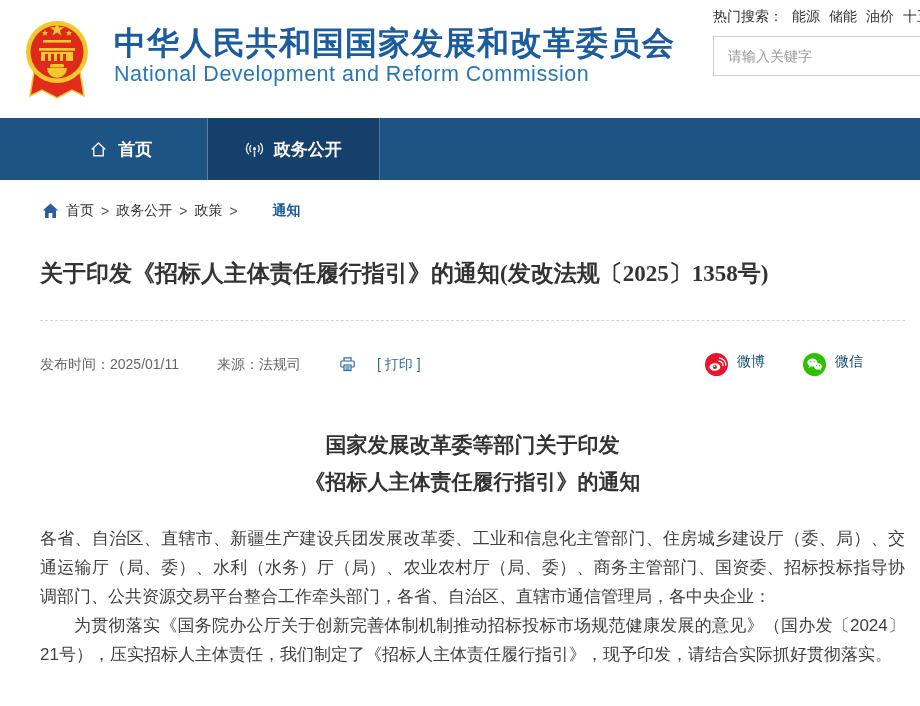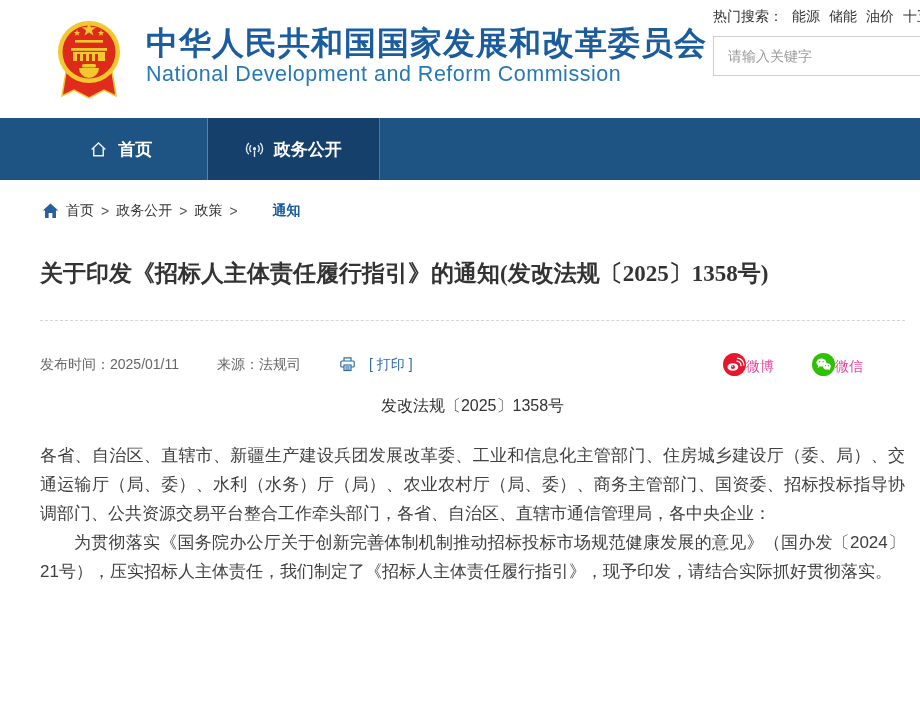--- a/index.html
+++ b/index.html
@@ -7,21 +7,21 @@
   body {
     width: 920px; height: 706px; overflow: hidden;
     background: #ffffff;
     font-family: "Liberation Sans", "DejaVu Sans", sans-serif;
     color: #333;
     position: relative;
   }
 
   
   .site-header { position: relative; height: 118px; background: #fff; }
-  .brand { position: absolute; left: 56px; top: 10px; display: flex; align-items: center; }
+  .brand { position: absolute; left: 24px; top: 10px; display: flex; align-items: center; }
   .emblem { width: 66px; height: 92px; flex: none; }
   .brand-text { margin-left: 24px; }
   .brand-cn {
     font-size: 32px; font-weight: bold; color: #1b5c9e;
     letter-spacing: 1px; line-height: 36px; white-space: nowrap;
   }
   .brand-en {
     font-size: 21.5px; color: #2878b8; line-height: 26px;
     white-space: nowrap; letter-spacing: 0.5px;
   }
@@ -72,26 +72,26 @@
     color: #333; line-height: 32px; font-family: Liberation Serif, serif;
   }
   .dashed-divider { margin-top: 30px; border-top: 1px dashed #d6d6d6; height: 0; }
 
   .meta-row {
     margin-top: 32px; display: flex; align-items: center;
     font-size: 14px; color: #666;
   }
   .meta-item { margin-right: 38px; white-space: nowrap; }
   .print-link {
-    display: flex; align-items: center; gap: 13px;
+    display: flex; align-items: center; gap: 21px;
     color: #2e6da4; cursor: pointer; white-space: nowrap;
   }
   .print-icon { width: 17px; height: 17px; }
   .share-group { margin-left: auto; display: flex; align-items: center; margin-right: 42px; }
-  .share-item { display: flex; align-items: flex-end; margin-left: 38px; cursor: pointer; color: #ec4899; }
+  .share-item { display: flex; align-items: flex-start; gap: 9px; margin-left: 38px; cursor: pointer; color: #0c4a6e; }
   .share-icon { width: 23px; height: 23px; }
 
   .doc-title {
     margin: 50px 0 0 0; text-align: center;
     font-size: 21px; font-weight: bold; color: #333; line-height: 37px;
   }
   .doc-number { margin-top: 20px; text-align: center; font-size: 16px; color: #333; }
 
   .doc-body { margin-top: 24px; font-size: 17px; line-height: 29px; color: #404040; text-align: justify; }
   .doc-body p { margin: 0; }
@@ -216,20 +216,23 @@
           <ellipse cx="15.6" cy="14" rx="4" ry="3.3" fill="#fff"></ellipse>
           <path d="M18.2 16.6 L18.8 18.3 L16.8 17.3 Z" fill="#fff"></path>
           <circle cx="14.2" cy="13.3" r="0.65" fill="#2dc100"></circle>
           <circle cx="17" cy="13.3" r="0.65" fill="#2dc100"></circle>
         </svg>
         <span>微信</span>
       </span>
     </span>
   </div>
 
-
-  <div class="doc-number">发改法规〔2025〕1358号</div>
+  <h2 class="doc-title">
+    <span>国家发展改革委等部门关于印发</span><br>
+    <span>《招标人主体责任履行指引》的通知</span>
+  </h2>
+
 
   <div class="doc-body">
     <p>各省、自治区、直辖市、新疆生产建设兵团发展改革委、工业和信息化主管部门、住房城乡建设厅（委、局）、交通运输厅（局、委）、水利（水务）厅（局）、农业农村厅（局、委）、商务主管部门、国资委、招标投标指导协调部门、公共资源交易平台整合工作牵头部门，各省、自治区、直辖市通信管理局，各中央企业：</p>
     <p class="indent">为贯彻落实《国务院办公厅关于创新完善体制机制推动招标投标市场规范健康发展的意见》（国办发〔2024〕21号），压实招标人主体责任，我们制定了《招标人主体责任履行指引》，现予印发，请结合实际抓好贯彻落实。</p>
   </div>
 </div>
 
 </body></html>

